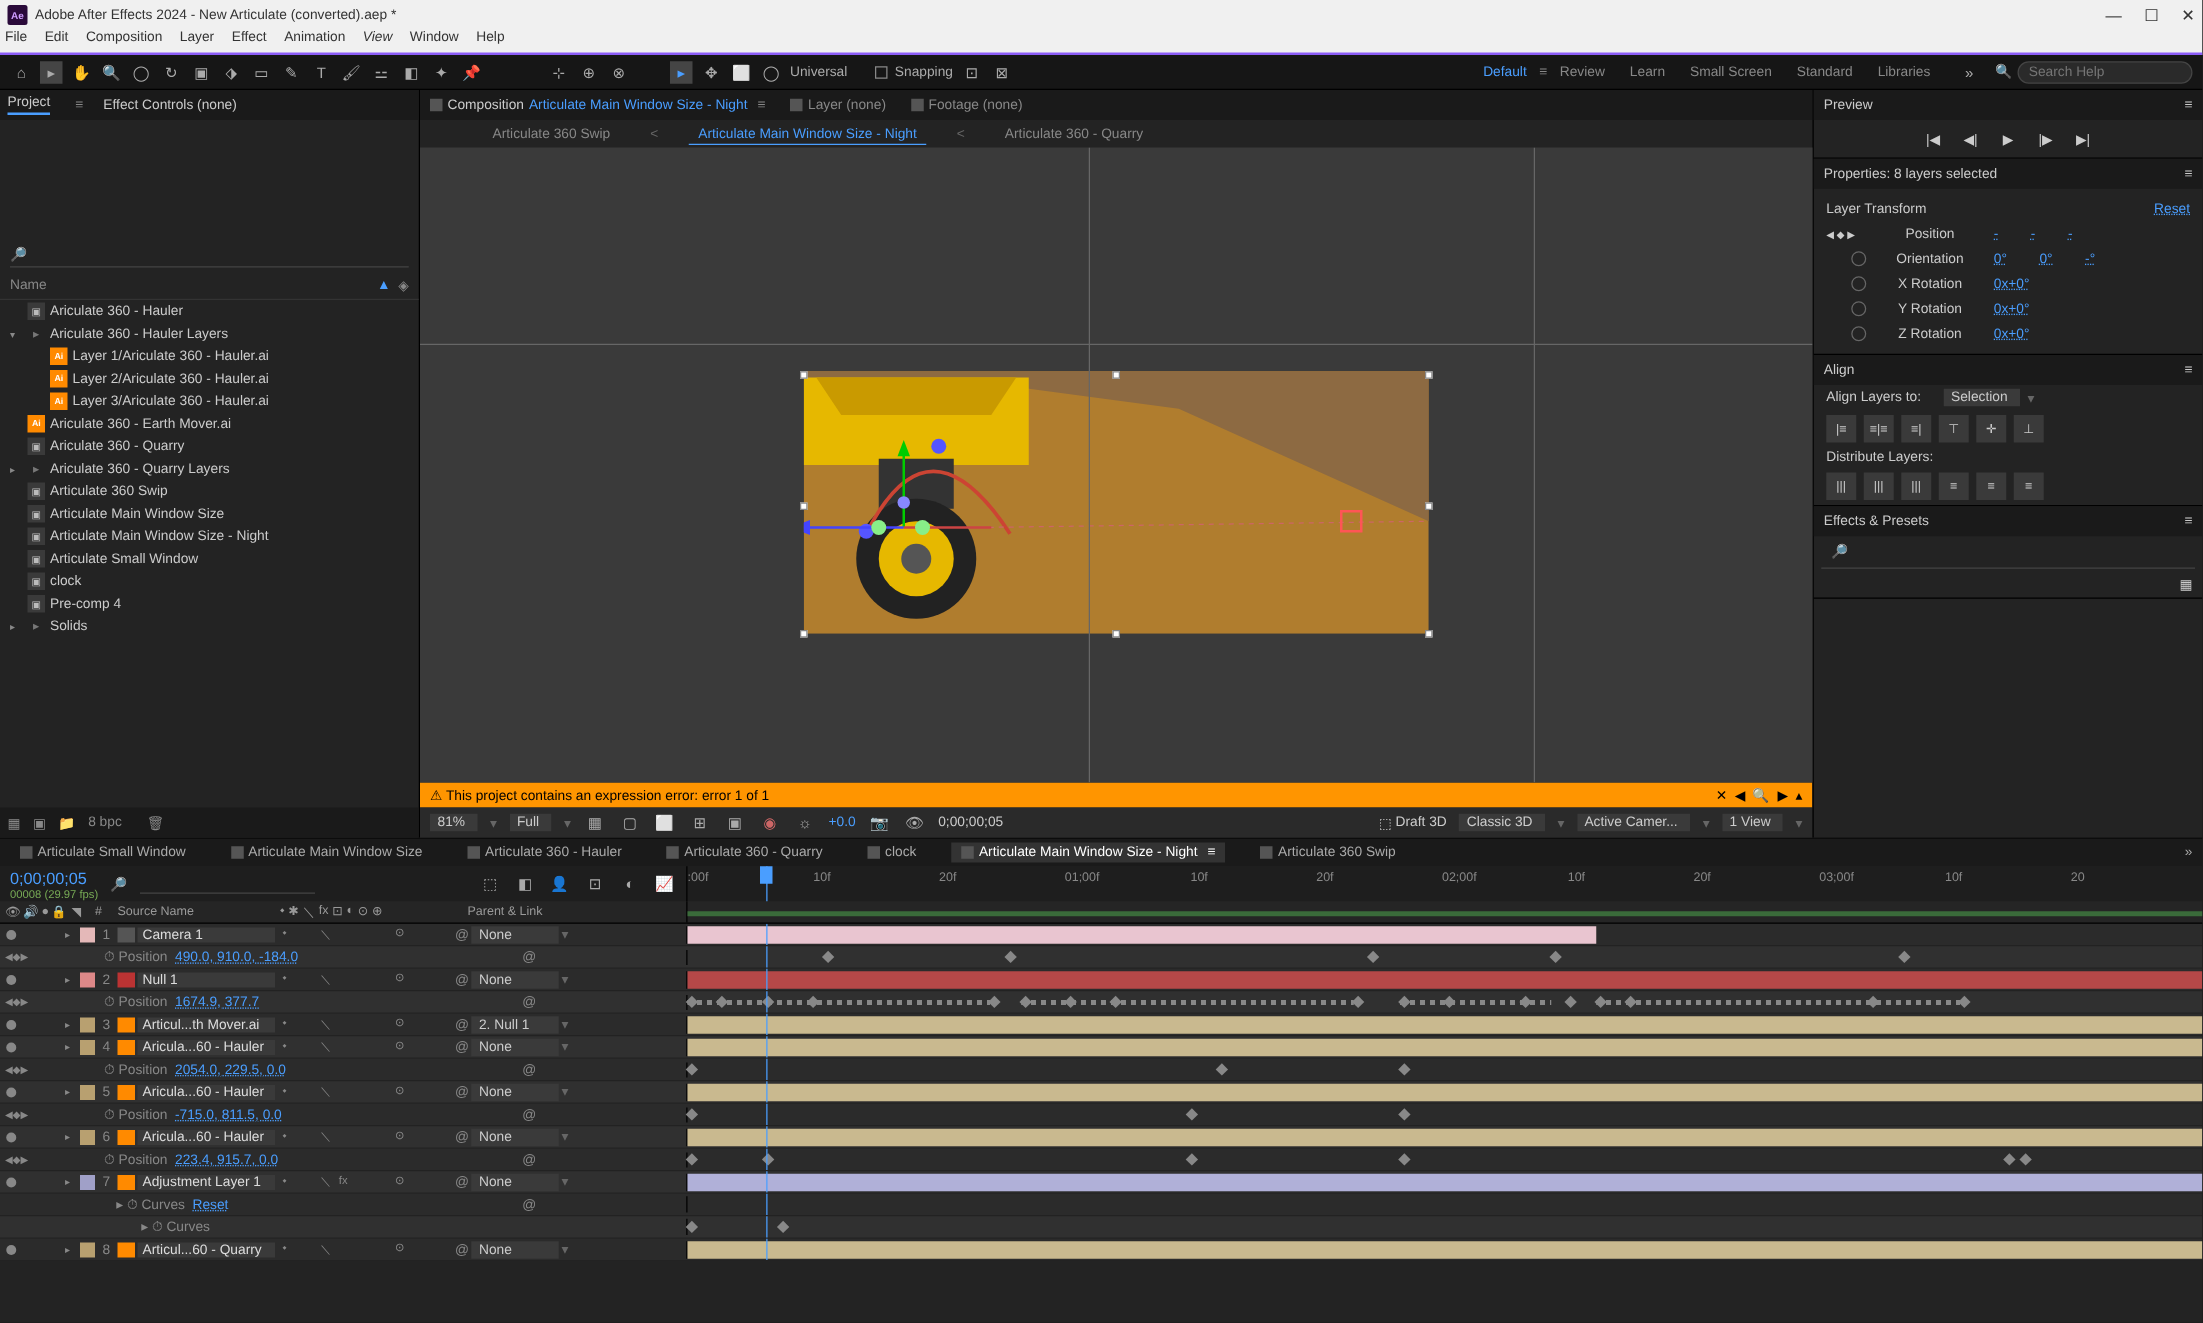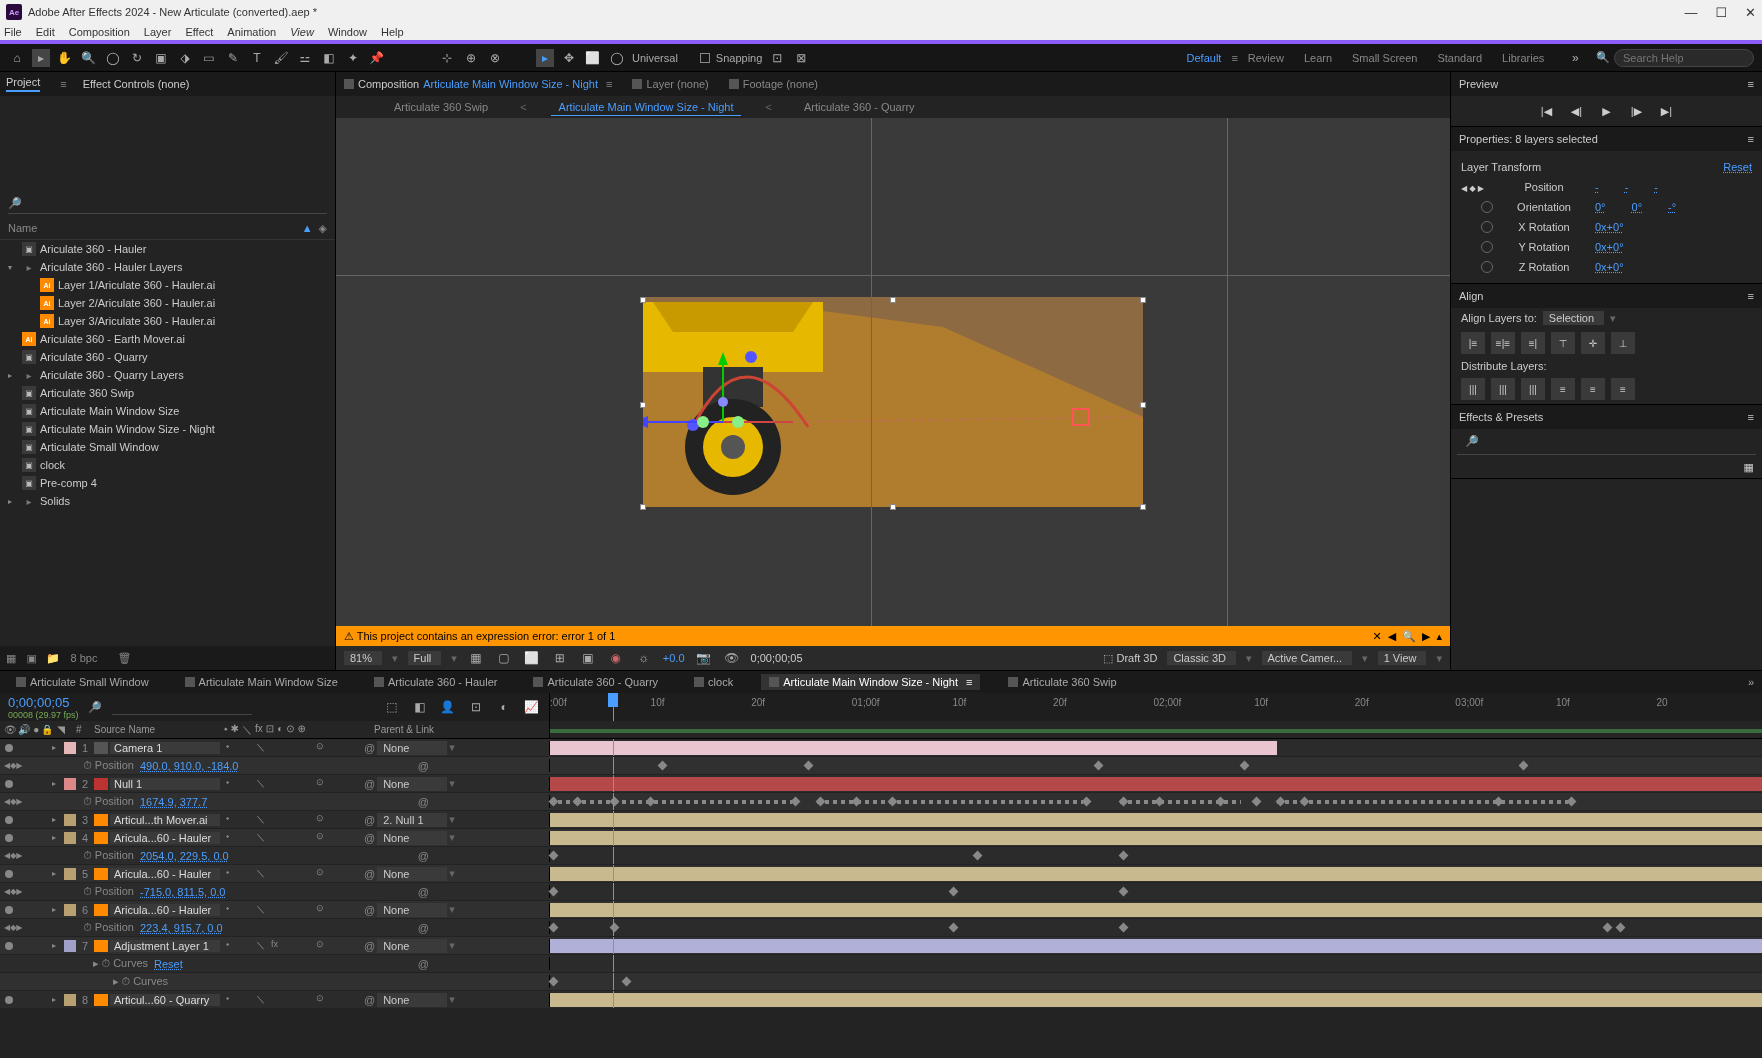--- a/index.html
+++ b/index.html
@@ -5,21 +5,21 @@
 * { margin: 0; padding: 0; box-sizing: border-box; font-family: 'Segoe UI', Tahoma, sans-serif; }
 body { background: #1e1e1e; color: #ccc; font-size: 11px; overflow: hidden; width: 1762px; height: 1058px; }
 
 
 .titlebar { height: 24px; background: #f0f0f0; color: #333; display: flex; align-items: center; padding: 0 6px; justify-content: space-between; }
 .titlebar-left { display: flex; align-items: center; gap: 6px; }
 .ae-icon { width: 16px; height: 16px; background: #2a0a3a; color: #cf9cff; display: inline-flex; align-items: center; justify-content: center; font-size: 8px; font-weight: bold; border-radius: 2px; }
 .win-controls { display: flex; gap: 18px; font-size: 13px; }
 
 
-.menubar { height: 20px; background: #f0f0f0; color: #333; display: flex; align-items: center; padding: 0 4px; gap: 14px; border-bottom: 4px solid #8b5cf6; }
+.menubar { height: 20px; background: #f0f0f0; color: #333; display: flex; align-items: flex-start; padding: 0 4px; gap: 14px; border-bottom: 2px solid #8b5cf6; }
 
 
 .toolbar { height: 28px; background: #161616; display: flex; align-items: center; padding: 0 8px; gap: 12px; border-bottom: 1px solid #000; }
 .tool-group { display: flex; align-items: center; gap: 6px; }
 .tool-btn { width: 18px; height: 18px; display: inline-flex; align-items: center; justify-content: center; color: #aaa; font-size: 12px; cursor: pointer; }
 .tool-btn.active { background: #454545; }
 .toolbar-spacer { flex: 1; }
 .workspace-tab { color: #888; padding: 0 10px; font-size: 11px; cursor: pointer; }
 .workspace-tab.active { color: #4a9eff; }
 .search-box { background: #2a2a2a; border: 1px solid #444; border-radius: 10px; padding: 2px 8px; color: #888; font-size: 11px; width: 140px; }
@@ -454,21 +454,21 @@
           </div>
       </div>
     </div>
     <div class="right-section">
       <div class="right-header">
           <span>Align</span>
           <span style="margin-left:auto;">≡</span>
         </div>
       <div class="prop-row" style="padding:2px 10px;">
         <span>Align Layers to:</span>
-        <span class="foot-dd" style="margin-left:0;">Selection</span>
+        <span class="foot-dd" style="margin-left:12px;">Selection</span>
           <span style="color:#666;">▾</span>
       </div>
       <div class="align-btns">
         <span class="align-btn">|≡</span>
         <span class="align-btn">≡|≡</span>
         <span class="align-btn">≡|</span>
         <span class="align-btn">⊤</span>
         <span class="align-btn">✛</span>
         <span class="align-btn">⊥</span>
       </div>

